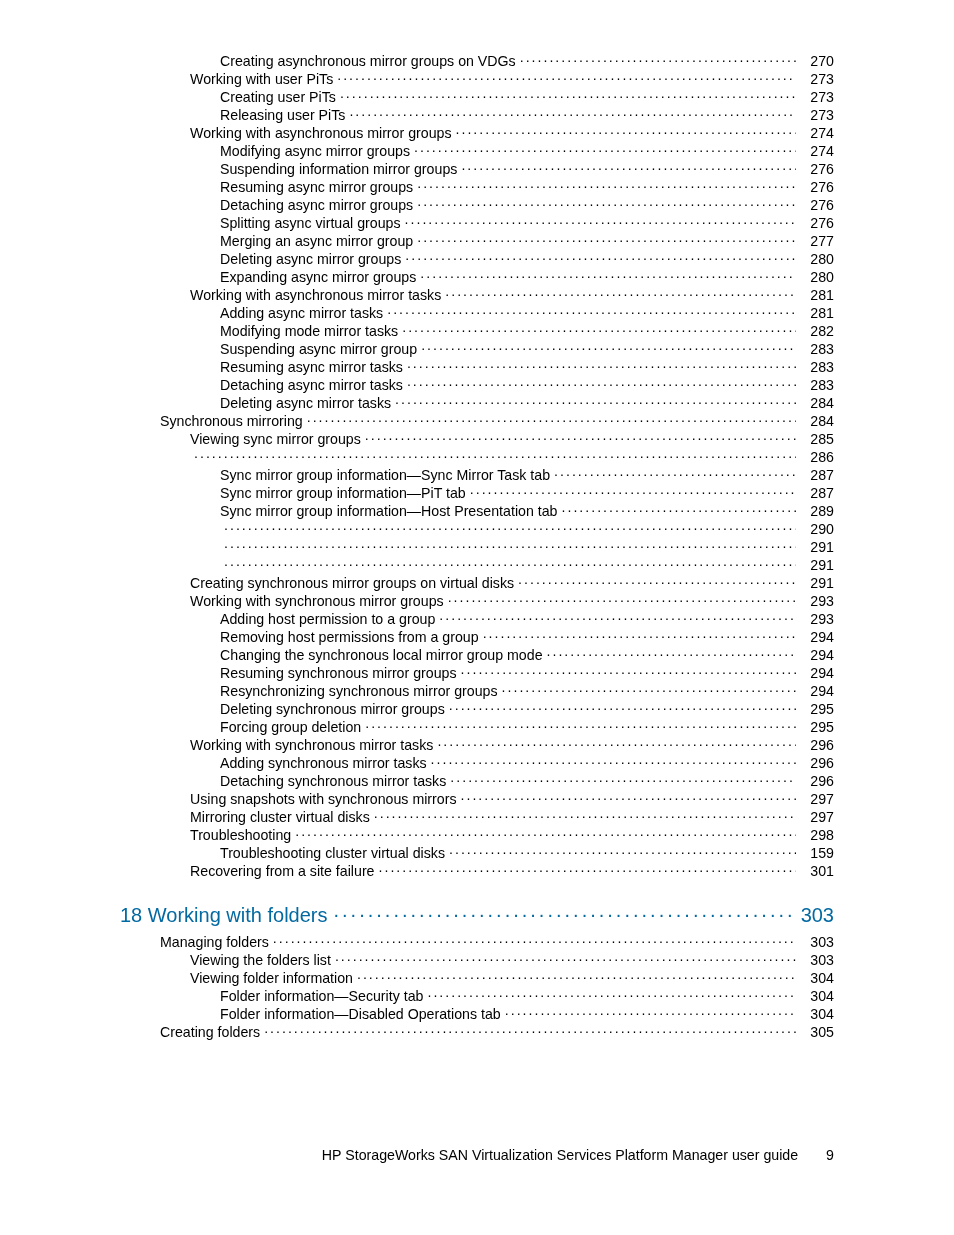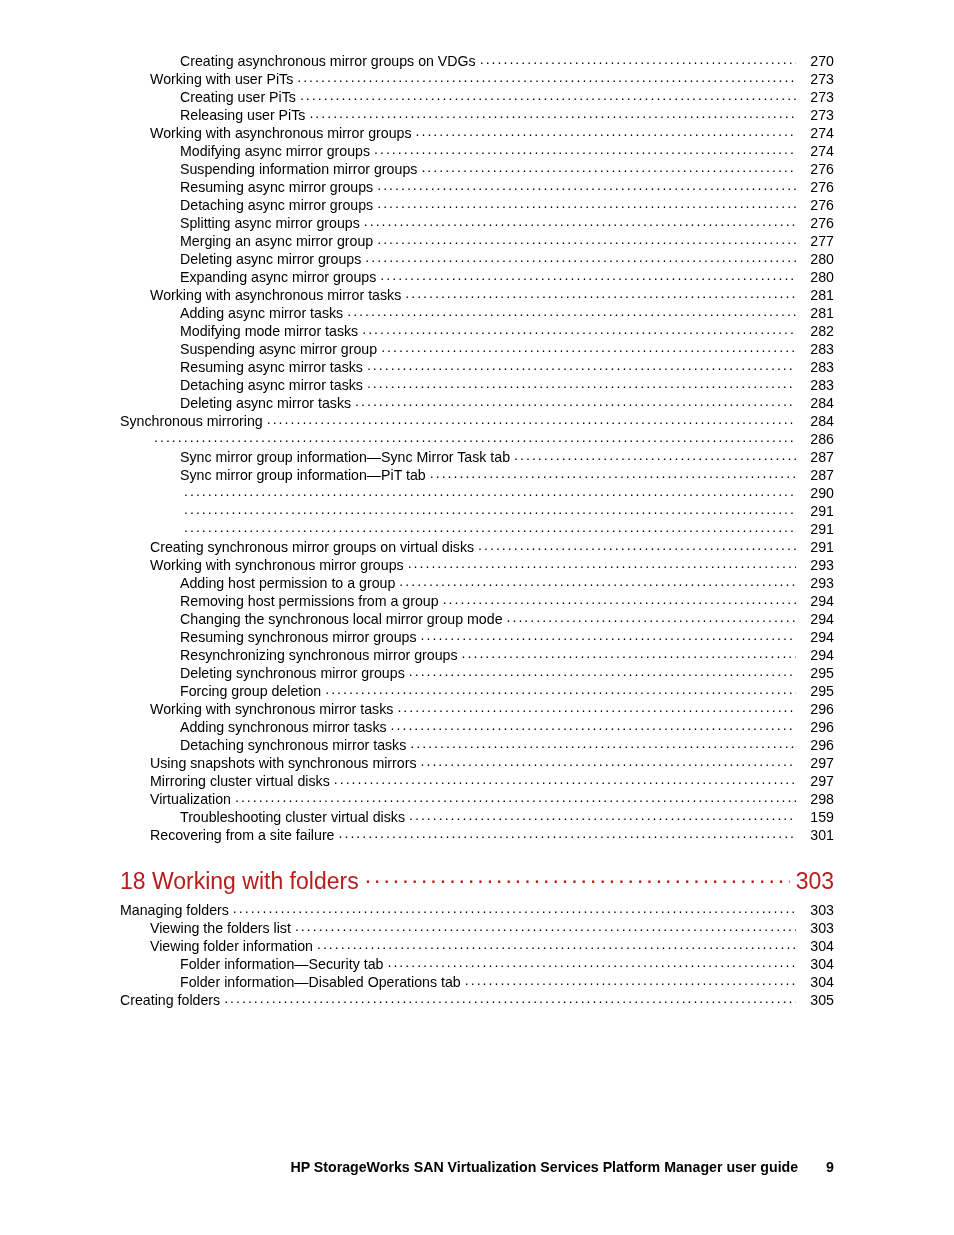--- a/index.html
+++ b/index.html
@@ -11,24 +11,25 @@
     height: 1235px;
     position: relative;
     color: #000;
   }
   .page {
     padding: 52px 120px 0 120px;
     box-sizing: border-box;
   }
   .toc-row {
     display: flex;
-    align-items: center;
+    align-items: flex-start;
     font-size: 14.2px;
     line-height: 18px;
     white-space: nowrap;
+    margin-left: 40px;
   }
   .toc-label { flex: 0 0 auto; }
   .toc-dots {
     flex: 1 1 auto;
     overflow: hidden;
     position: relative;
     height: 1em;
     margin: 0 4px;
   }
   .toc-dots::after {
@@ -38,46 +39,45 @@
     bottom: 0;
     letter-spacing: 2px;
   }
   .toc-page { flex: 0 0 auto; text-align: right; min-width: 34px; }
   .lvl1 { padding-left: 0px; }
   .lvl2 { padding-left: 30px; }
   .lvl3 { padding-left: 60px; }
   .chapter-row {
     display: flex;
     align-items: baseline;
-    font-size: 23px;
-    color: #b91c1c;
+    font-size: 20px;
+    color: #0369a1;
     margin-top: 22px;
     margin-bottom: 6px;
     white-space: nowrap;
     font-weight: 400;
   }
   .chapter-label { flex: 0 0 auto; }
   .chapter-dots {
     flex: 1 1 auto;
     overflow: hidden;
     margin: 0 6px;
     position: relative;
     height: 1em;
   }
   .chapter-dots::after {
     content: "..............................................................................................................";
     position: absolute; left: 0; bottom: 0; letter-spacing: 3px;
   }
   .chapter-page { flex: 0 0 auto; }
   .footer {
     position: absolute;
-    bottom: 60px;
+    bottom: 72px;
     right: 120px;
     font-size: 14.2px;
-    font-weight: bold;
   }
   .footer-pn { margin-left: 24px; }
 </style>
 </head>
 <body>
 
 <div class="page">
   <div id="toc-block-1">
       <div class="toc-row lvl3">
         <span class="toc-label">Creating asynchronous mirror groups on VDGs</span>
@@ -118,21 +118,21 @@
         <span class="toc-label">Resuming async mirror groups</span>
         <span class="toc-dots"></span>
         <span class="toc-page">276</span>
       </div>
       <div class="toc-row lvl3">
         <span class="toc-label">Detaching async mirror groups</span>
         <span class="toc-dots"></span>
         <span class="toc-page">276</span>
       </div>
       <div class="toc-row lvl3">
-        <span class="toc-label">Splitting async mirror groups</span>
+        <span class="toc-label">Splitting async virtual groups</span>
         <span class="toc-dots"></span>
         <span class="toc-page">276</span>
       </div>
       <div class="toc-row lvl3">
         <span class="toc-label">Merging an async mirror group</span>
         <span class="toc-dots"></span>
         <span class="toc-page">277</span>
       </div>
       <div class="toc-row lvl3">
         <span class="toc-label">Deleting async mirror groups</span>
@@ -178,34 +178,44 @@
         <span class="toc-label">Deleting async mirror tasks</span>
         <span class="toc-dots"></span>
         <span class="toc-page">284</span>
       </div>
       <div class="toc-row lvl1">
         <span class="toc-label">Synchronous mirroring</span>
         <span class="toc-dots"></span>
         <span class="toc-page">284</span>
       </div>
       <div class="toc-row lvl2">
+        <span class="toc-label">Viewing sync mirror groups</span>
+        <span class="toc-dots"></span>
+        <span class="toc-page">285</span>
+      </div>
+      <div class="toc-row lvl2">
         <span class="toc-dots"></span>
         <span class="toc-page">286</span>
       </div>
       <div class="toc-row lvl3">
         <span class="toc-label">Sync mirror group information—Sync Mirror Task tab</span>
         <span class="toc-dots"></span>
         <span class="toc-page">287</span>
       </div>
       <div class="toc-row lvl3">
         <span class="toc-label">Sync mirror group information—PiT tab</span>
         <span class="toc-dots"></span>
         <span class="toc-page">287</span>
       </div>
       <div class="toc-row lvl3">
+        <span class="toc-label">Sync mirror group information—Host Presentation tab</span>
+        <span class="toc-dots"></span>
+        <span class="toc-page">289</span>
+      </div>
+      <div class="toc-row lvl3">
         <span class="toc-dots"></span>
         <span class="toc-page">290</span>
       </div>
       <div class="toc-row lvl3">
         <span class="toc-dots"></span>
         <span class="toc-page">291</span>
       </div>
       <div class="toc-row lvl3">
         <span class="toc-dots"></span>
         <span class="toc-page">291</span>
@@ -274,21 +284,21 @@
         <span class="toc-label">Using snapshots with synchronous mirrors</span>
         <span class="toc-dots"></span>
         <span class="toc-page">297</span>
       </div>
       <div class="toc-row lvl2">
         <span class="toc-label">Mirroring cluster virtual disks</span>
         <span class="toc-dots"></span>
         <span class="toc-page">297</span>
       </div>
       <div class="toc-row lvl2">
-        <span class="toc-label">Virtualization</span>
+        <span class="toc-label">Troubleshooting</span>
         <span class="toc-dots"></span>
         <span class="toc-page">298</span>
       </div>
       <div class="toc-row lvl3">
         <span class="toc-label">Troubleshooting cluster virtual disks</span>
         <span class="toc-dots"></span>
         <span class="toc-page">159</span>
       </div>
       <div class="toc-row lvl2">
         <span class="toc-label">Recovering from a site failure</span>

